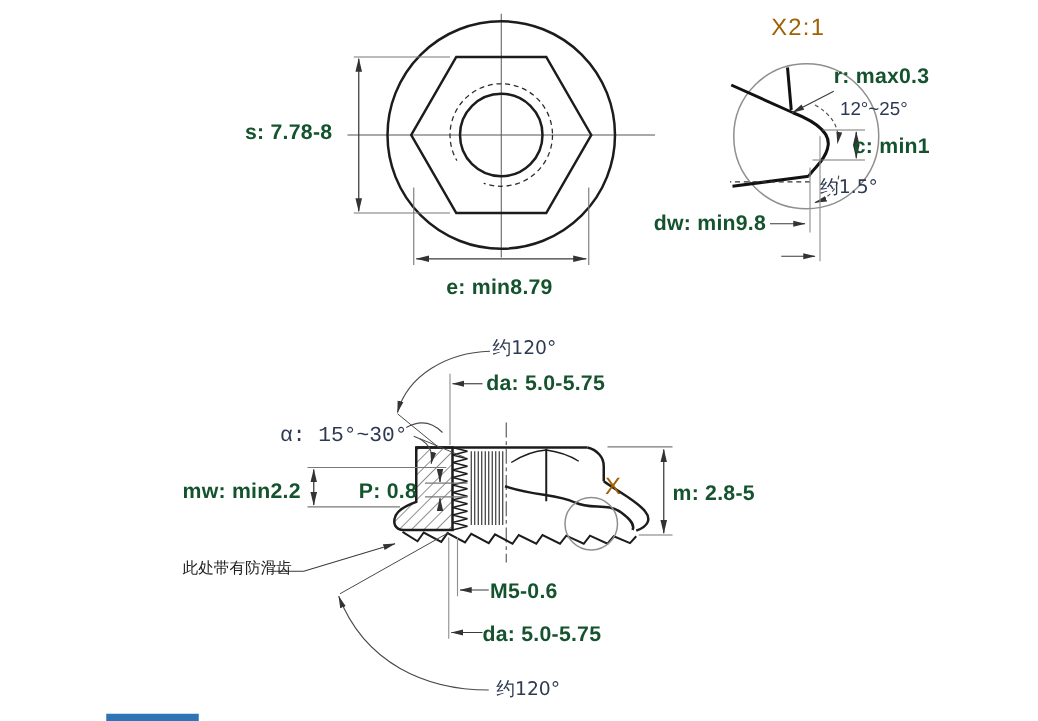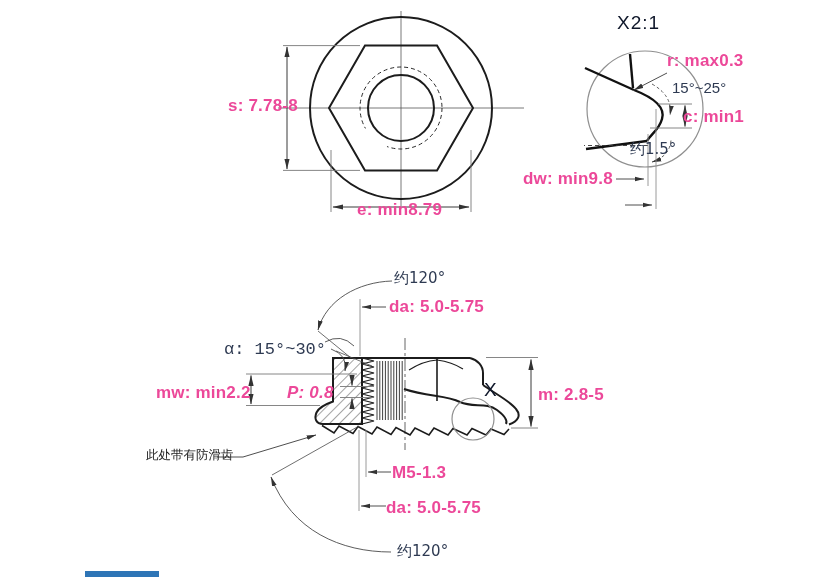--- a/index.html
+++ b/index.html
@@ -1,24 +1,24 @@
 <!DOCTYPE html>
 <html><head>
 <meta charset="utf-8">
 <style>
   html,body{margin:0;padding:0;background:#ffffff;}
   #stage{position:relative;width:830px;height:577px;background:#ffffff;overflow:hidden;
          font-family:"Liberation Sans",sans-serif;}
   #stage svg{position:absolute;left:0;top:0;}
   .lbl{position:absolute;white-space:nowrap;color:#2e3a52;font-size:16px;line-height:1.15;}
-  .b{font-weight:bold;color:#ec4899;font-size:17px;letter-spacing:0.2px;}
+  .b{font-weight:bold;color:#14532d;font-size:17px;letter-spacing:0.2px;}
   .sm{font-size:15px;}
-  .gray{color:#0f172a;font-size:19px;letter-spacing:1px;}
+  .gray{color:#a16207;font-size:19px;letter-spacing:1px;}
   .cjk{font-family:"DejaVu Sans",sans-serif;}
-  .note{font-size:12.5px;color:#222;font-family:Liberation Serif, serif;}
+  .note{font-size:12.5px;color:#222;font-family:Liberation Mono, monospace;}
   .blue-strip{position:absolute;left:85px;top:571px;width:74px;height:6px;background:#2e75b6;}
 
   
   .part{stroke:#1c1c1c;stroke-width:2;fill:none;}
   .partm{stroke:#1c1c1c;stroke-width:1.6;fill:none;}
   .part1{stroke:#1c1c1c;stroke-width:1.1;fill:none;}
   .part2{stroke:#111111;stroke-width:2.4;fill:none;}
   .tl{stroke:#2a2a2a;stroke-width:0.9;}
   .cl{stroke:#555555;stroke-width:0.8;}
   .centerline{stroke:#555555;stroke-width:0.9;stroke-dasharray:12 3 3 3;}
@@ -158,36 +158,36 @@
         <line class="thin-gray2" x1="359" y1="430" x2="359" y2="511"></line>
         <line class="ld" x1="386" y1="506" x2="361" y2="506" marker-end="url(#ae)"></line>
       </g>
       <g>
         <line class="ann-thin" x1="272" y1="475" x2="359" y2="426"></line>
         <path class="ann" d="M271,477 C292,531 341,552 391,552" marker-start="url(#ae)"></path>
       </g>
     </g>
   </svg>
 
-  <div class="lbl b" style="left:228px;top:96px;">s: 7.78-8</div>
-  <div class="lbl b" style="left:357px;top:200px;text-align:center;">e: min8.79</div>
+  <div class="lbl b" style="left:196px;top:96px;">s: 7.78-8</div>
+  <div class="lbl b" style="left:357px;top:220px;text-align:center;">e: min8.79</div>
 
   <div class="lbl gray" style="left:617px;top:12px;">X2:1</div>
   <div class="lbl b" style="left:667px;top:51px;">r: max0.3</div>
-  <div class="lbl sm" style="left:672px;top:79px;">15°~25°</div>
+  <div class="lbl sm" style="left:672px;top:79px;">12°~25°</div>
   <div class="lbl b" style="left:683px;top:107px;">c: min1</div>
-  <div class="lbl sm cjk" style="left:630px;top:141px;">约1.5°</div>
+  <div class="lbl sm cjk" style="left:656px;top:141px;">约1.5°</div>
   <div class="lbl b" style="left:523px;top:169px;">dw: min9.8</div>
 
   <div class="lbl sm cjk" style="left:394px;top:270px;">约120°</div>
   <div class="lbl b" style="left:389px;top:297px;">da: 5.0-5.75</div>
   <div class="lbl" style="left:224px;top:340px;font-size:17px;font-family:Liberation Mono, monospace;">α: 15°~30°</div>
-  <div class="lbl b" style="left:156px;top:383px;">mw: min2.2</div>
-  <div class="lbl b" style="left:287px;top:383px;font-style:italic;">P: 0.8</div>
+  <div class="lbl b" style="left:146px;top:383px;">mw: min2.2</div>
+  <div class="lbl b" style="left:287px;top:383px;">P: 0.8</div>
   <div class="lbl b" style="left:538px;top:385px;">m: 2.8-5</div>
   <div class="lbl gray" style="left:484px;top:379px;">X</div>
   <div class="lbl note" style="left:146px;top:448px;">此处带有防滑齿</div>
-  <div class="lbl b" style="left:392px;top:463px;">M5-1.3</div>
+  <div class="lbl b" style="left:392px;top:463px;">M5-0.6</div>
   <div class="lbl b" style="left:386px;top:498px;">da: 5.0-5.75</div>
   <div class="lbl sm cjk" style="left:397px;top:543px;">约120°</div>
 
   <div class="blue-strip"></div>
 </div>
 
 </body></html>

